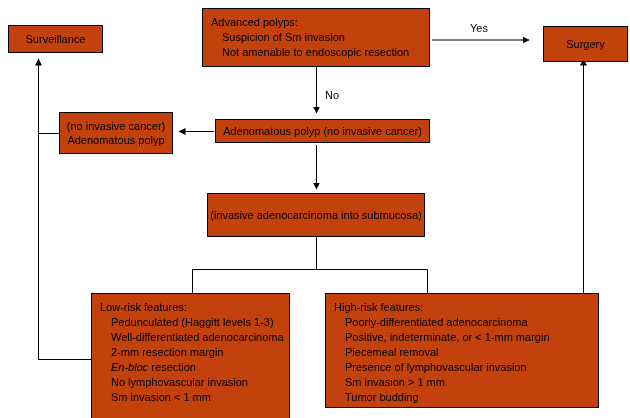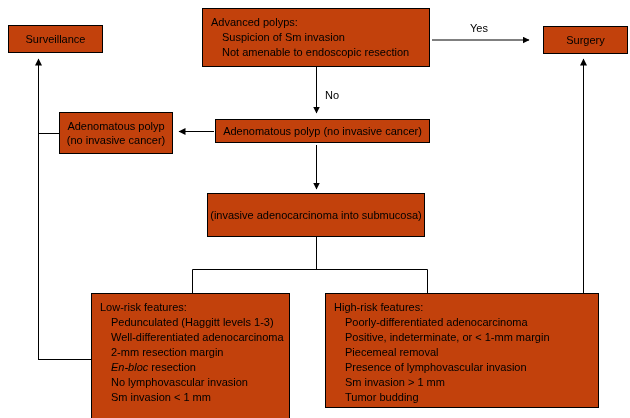--- a/index.html
+++ b/index.html
@@ -94,27 +94,27 @@
   <div class="node center" style="left:8px; top:25px; width:95px; height:28px;">
     <span>Surveillance</span>
   </div>
 
   <div class="node list" style="left:202px; top:8px; width:228px; height:59px;">
     <div>Advanced polyps:</div>
     <div class="indent">Suspicion of Sm invasion</div>
     <div class="indent">Not amenable to endoscopic resection</div>
   </div>
 
-  <div class="node center" style="left:543px; top:26px; width:85px; height:28px;">
+  <div class="node center" style="left:543px; top:26px; width:85px; height:36px;">
     <span>Surgery</span>
   </div>
 
   <div class="node center" style="left:59px; top:112px; width:114px; height:42px;">
+    <span>(no invasive cancer)</span>
     <span>Adenomatous polyp</span>
-    <span>(no invasive cancer)</span>
   </div>
 
   <div class="node center" style="left:215px; top:119px; width:215px; height:24px;">
     <span>Adenomatous polyp (no invasive cancer)</span>
   </div>
 
   <div class="node center" style="left:207px; top:193px; width:218px; height:44px;">
     <span>(invasive adenocarcinoma into submucosa)</span>
   </div>
 

